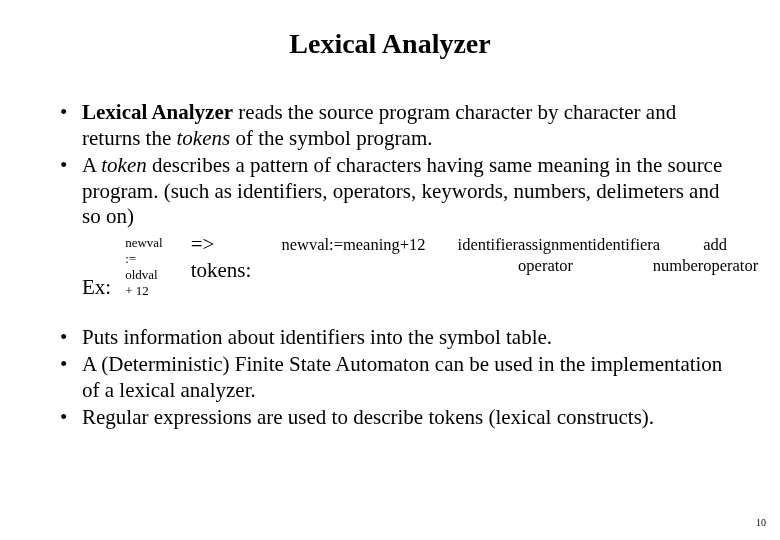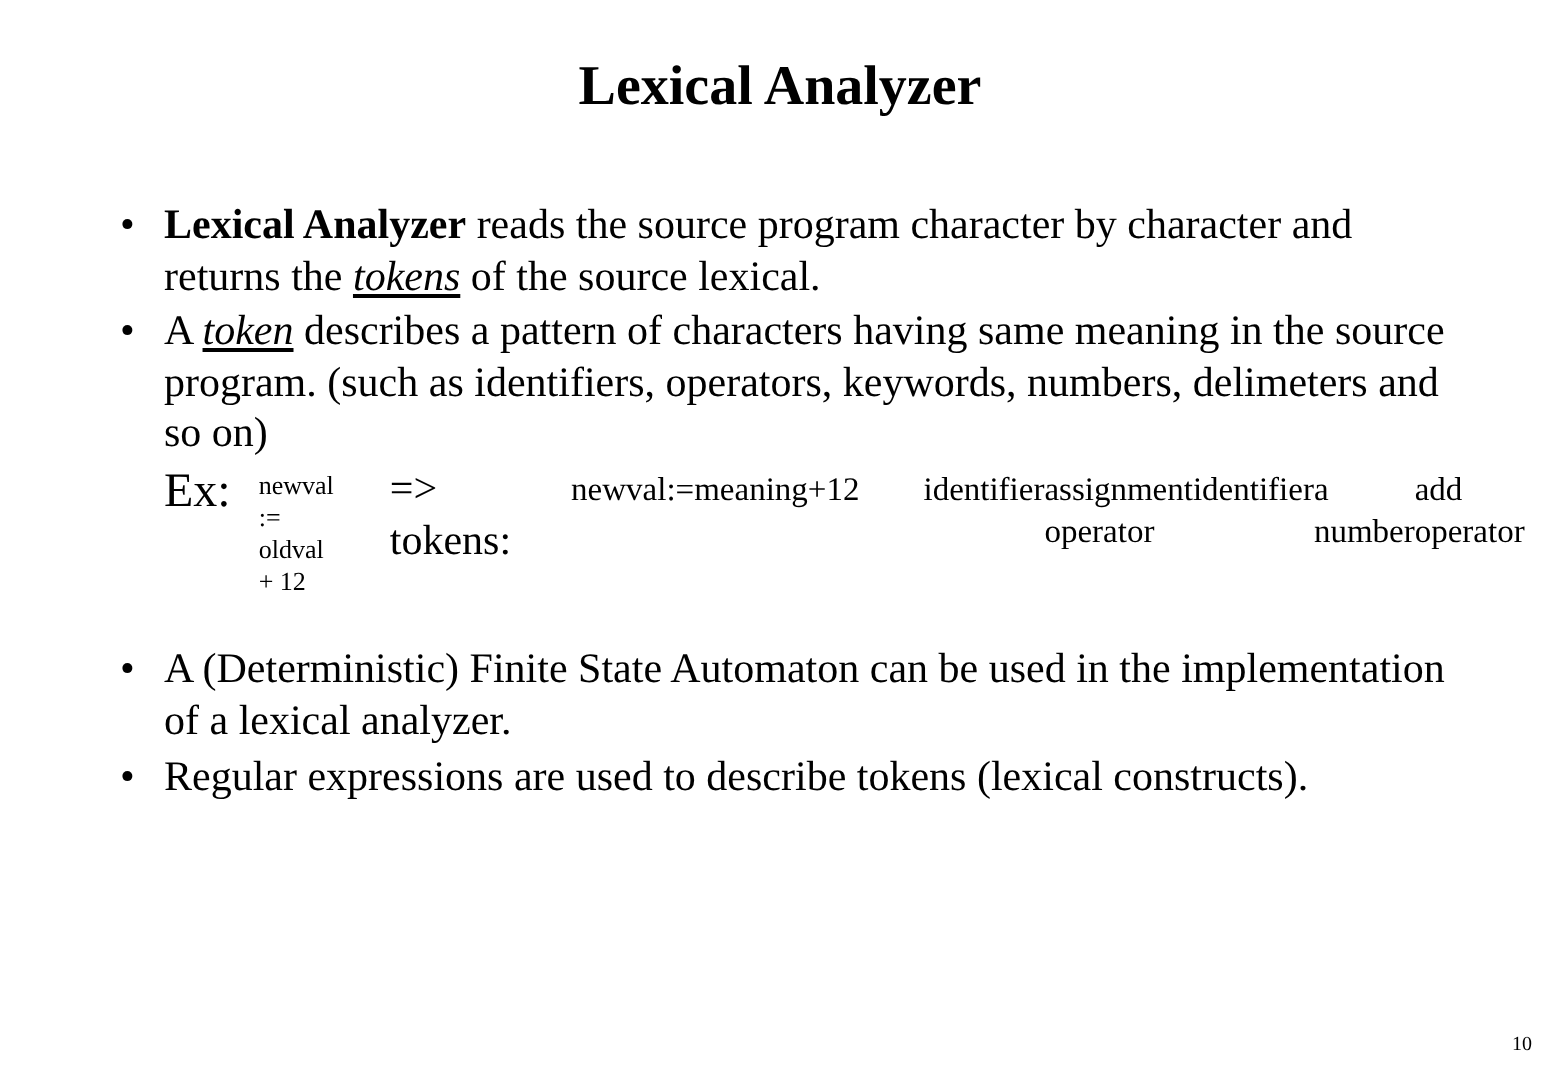--- a/index.html
+++ b/index.html
@@ -30,48 +30,48 @@
       margin-bottom: 2px;
     }
     .bullets > li::before {
       content: "•";
       position: absolute;
       left: 0;
       top: 0;
       font-size: 21px;
     }
     .bold { font-weight: bold; }
-    .italic { font-style: italic; text-decoration: underline; }
+    .italic { font-style: italic; }
     .example-line {
       display: flex;
       align-items: flex-start;
       margin-top: 2px;
     }
-    .ex-label { font-size: 24px; margin-right: 14px; }
+    .ex-label { font-size: 21px; margin-right: 14px; margin-top: 43px; }
     .ex-code { font-size: 13px; margin-right: 28px; padding-top: 3px; }
     .ex-arrow { font-size: 21px; margin-right: 30px; }
     .token-table { display: flex; gap: 32px; padding-top: 3px; }
     .token-col { display: flex; flex-direction: row; }
     .token-col span { font-size: 16.5px; line-height: 1.25; }
     .second-block { margin-top: 24px; }
     .page-num {
       position: absolute;
       bottom: 12px;
       right: 14px;
       font-size: 10px;
     }
   </style>
 </head>
 <body>
 
 <h1 class="title">Lexical Analyzer</h1>
 
 <ul class="bullets">
   <li>
-    <span class="bold">Lexical Analyzer</span><span> reads the source program character by character and returns the </span><span class="italic">tokens</span><span> of the source lexical.</span>
+    <span class="bold">Lexical Analyzer</span><span> reads the source program character by character and returns the </span><span class="italic">tokens</span><span> of the symbol program.</span>
   </li>
   <li>
     <span>A </span><span class="italic">token</span><span> describes a pattern of characters having same meaning in the source program. (such as identifiers, operators, keywords, numbers, delimeters and so on)</span>
     <div class="example-line">
       <span class="ex-label">Ex:</span>
       <span class="ex-code">newval := oldval + 12</span>
       <span class="ex-arrow">=&gt;  tokens:</span>
       <div class="token-table">
         <div class="token-col">
           <span>newval</span>
@@ -86,17 +86,18 @@
           <span>identifier</span>
           <span>a number</span>
           <span>add operator</span>
         </div>
       </div>
     </div>
   </li>
 </ul>
 
 <ul class="bullets second-block">
+  <li>Puts information about identifiers into the symbol table.</li>
   <li>A (Deterministic) Finite State Automaton can be used in the implementation of a lexical analyzer.</li>
   <li>Regular expressions are used to describe tokens (lexical constructs).</li>
 </ul>
 
 <div class="page-num">10</div>
 
 </body></html>

